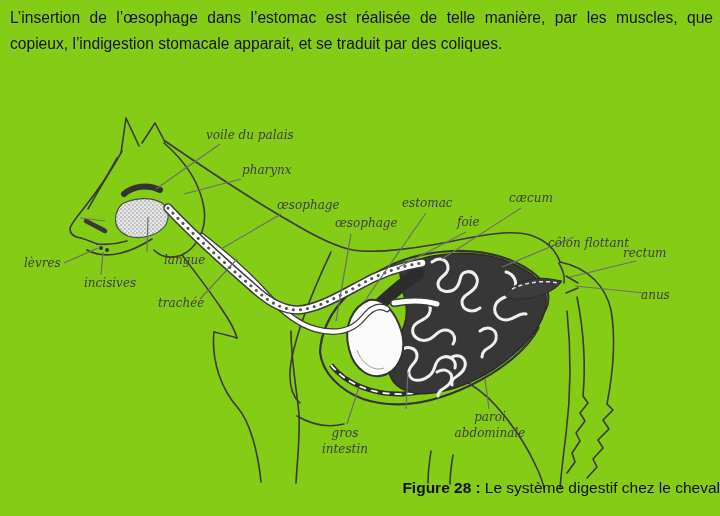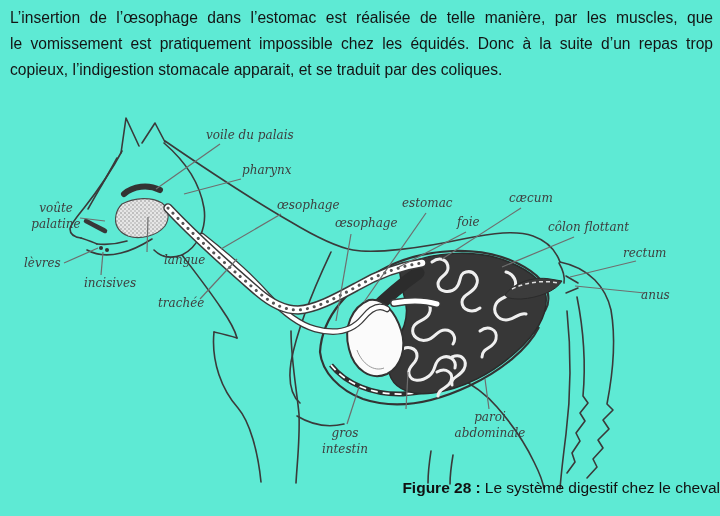--- a/index.html
+++ b/index.html
@@ -1,16 +1,16 @@
 <!DOCTYPE html>
 <html><head>
 <meta charset="utf-8">
 <style>
   html,body{margin:0;padding:0;background:#fff;}
-  .page{position:relative;width:720px;height:516px;background:#5eead4;overflow:hidden;
+  .page{position:relative;width:720px;height:516px;background:#84cc16;overflow:hidden;
         font-family:"Liberation Sans",sans-serif;}
   .para{position:absolute;left:10px;right:7px;top:5px;margin:0;
         font-size:15.6px;line-height:26px;color:#141414;}
   .pline{display:block;}
   .jl{text-align:justify;text-align-last:justify;}
   .diagram{position:absolute;inset:0;}
   svg.draw{position:absolute;left:0;top:0;}
   .lbl{position:absolute;font-family:"DejaVu Serif",serif;font-style:italic;
        font-size:12px;line-height:15.5px;color:#3e3e3e;white-space:nowrap;}
   .lbl.multi{white-space:normal;text-align:center;}
@@ -18,21 +18,20 @@
            font-size:15.5px;color:#111;}
   .cap-b{font-weight:bold;margin-right:4px;}
 </style>
 </head>
 <body>
 
 <div class="page">
 
   <p class="para">
     <span class="pline jl">L’insertion de l’œsophage dans l’estomac est réalisée de telle manière, par les muscles, que</span>
-    <span class="pline jl">le vomissement est pratiquement impossible chez les équidés. Donc à la suite d’un repas trop</span>
     <span class="pline">copieux, l’indigestion stomacale apparait, et se traduit par des coliques.</span>
   </p>
 
   <div class="diagram">
     <svg class="draw" width="720" height="516" viewBox="0 0 720 516">
       <defs>
         <pattern id="stip" width="4" height="4" patternUnits="userSpaceOnUse">
           <rect width="4" height="4" fill="#e6e6e6"></rect>
           <circle cx="1" cy="1" r="0.7" fill="#7a7a7a"></circle>
           <circle cx="3" cy="3" r="0.7" fill="#9a9a9a"></circle>
@@ -138,29 +137,28 @@
         <line x1="347" y1="424" x2="359" y2="387"></line>
         <line x1="406" y1="409" x2="408" y2="372"></line>
         <line x1="489" y1="409" x2="485" y2="379"></line>
       </g>
     </svg>
 
     <div class="lbl" style="left:206px;top:128px;">voile du palais</div>
     <div class="lbl" style="left:242px;top:163px;">pharynx</div>
     <div class="lbl" style="left:277px;top:198px;">œsophage</div>
     <div class="lbl" style="left:335px;top:216px;">œsophage</div>
-    <div class="lbl multi" style="left:22px;top:201px;width:68px;">voûte palatine</div>
     <div class="lbl" style="left:24px;top:256px;">lèvres</div>
     <div class="lbl" style="left:84px;top:276px;">incisives</div>
     <div class="lbl" style="left:116px;top:253px;margin-left:48px;">langue</div>
     <div class="lbl" style="left:158px;top:296px;">trachée</div>
     <div class="lbl" style="left:402px;top:196px;">estomac</div>
     <div class="lbl" style="left:457px;top:215px;">foie</div>
     <div class="lbl" style="left:509px;top:191px;">cæcum</div>
-    <div class="lbl" style="left:548px;top:220px;">côlon flottant</div>
+    <div class="lbl" style="left:548px;top:236px;">côlon flottant</div>
     <div class="lbl" style="left:623px;top:246px;">rectum</div>
     <div class="lbl" style="left:641px;top:288px;">anus</div>
     <div class="lbl multi" style="left:315px;top:426px;width:60px;">gros intestin</div>
     <div class="lbl multi" style="left:448px;top:410px;width:84px;">paroi abdominale</div>
   </div>
 
   <div class="caption">
     <span class="cap-b">Figure 28 :</span><span>Le système digestif chez le cheval</span>
   </div>
 

